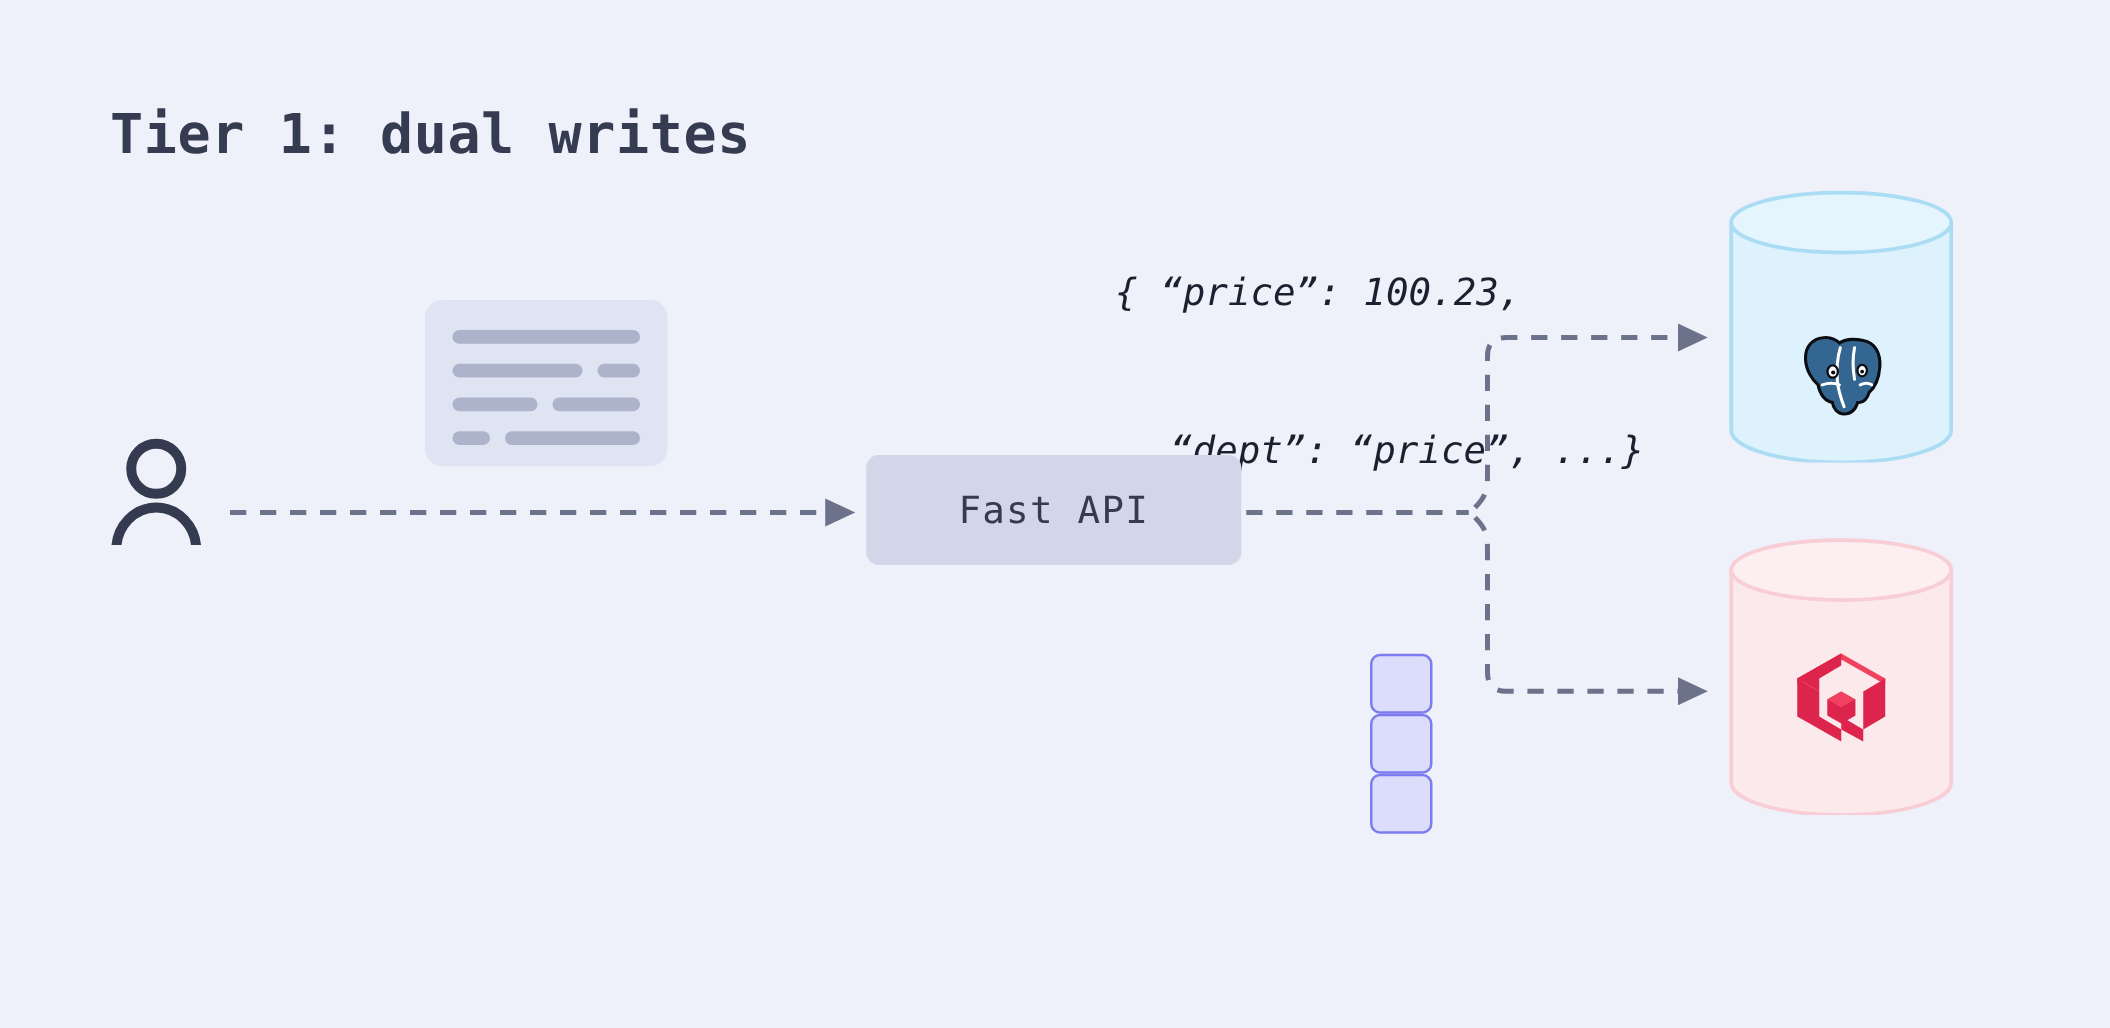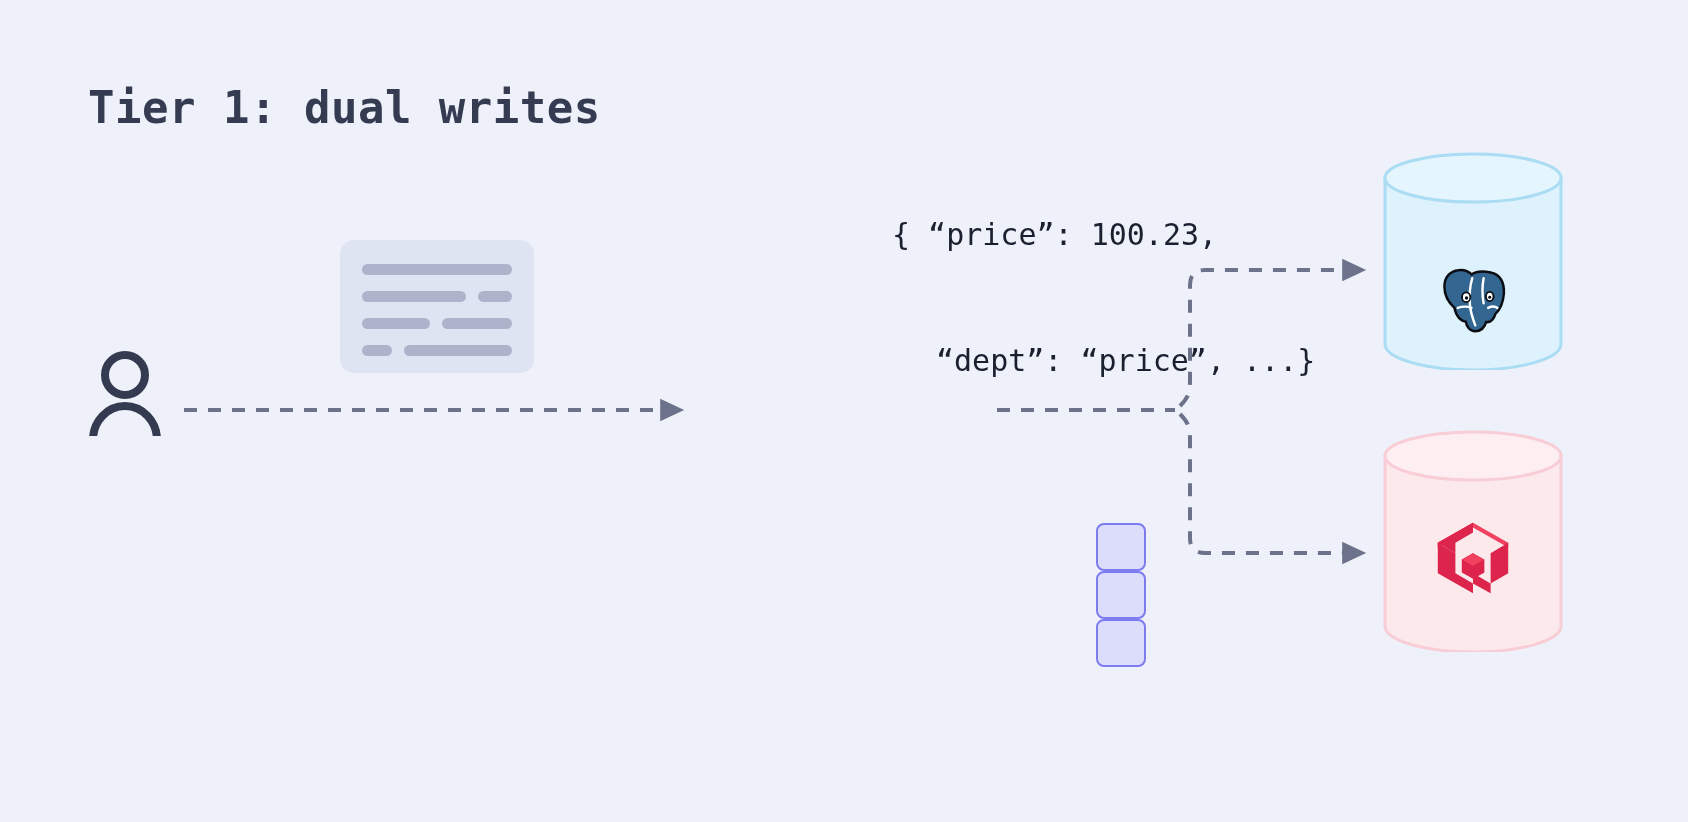--- a/index.html
+++ b/index.html
@@ -40,21 +40,21 @@
     position: absolute;
     left: 892px;
     top: 130px;
     font-family: "DejaVu Sans Mono", "Liberation Mono", monospace;
     font-size: 30px;
     font-weight: normal;
     color: #1b2030;
     line-height: 42px;
     white-space: pre;
   }
-  #payload-label .payload-line { display: block; white-space: pre; }
+  #payload-label .payload-line { display: block; white-space: pre; font-style: italic; }
   #payload-line-2 { padding-left: 44px; }
 
   
   #user-icon {
     position: absolute;
     left: 86px;
     top: 350px;
     width: 78px;
     height: 86px;
   }
@@ -181,20 +181,23 @@
     <div class="doc-row">
       <div class="doc-bar" style="width:68px"></div>
       <div class="doc-bar" style="width:70px"></div>
     </div>
     <div class="doc-row">
       <div class="doc-bar" style="width:30px"></div>
       <div class="doc-bar" style="width:108px"></div>
     </div>
   </div>
 
+  <div id="fastapi-box">
+    <span id="fastapi-label">Fast API</span>
+  </div>
 
   <div id="chunk-stack">
     <div class="chunk-square" id="chunk-square-0"></div>
     <div class="chunk-square" id="chunk-square-1"></div>
     <div class="chunk-square" id="chunk-square-2"></div>
   </div>
 
   <div class="db-cylinder" id="db-postgres">
     <svg width="180" height="218" viewBox="0 0 180 218" xmlns="http://www.w3.org/2000/svg">
       <path d="M2 26 L2 192 A88 26 0 0 0 178 192 L178 26 Z" fill="#ddf2fc" stroke="#aadcf3" stroke-width="3"></path>

